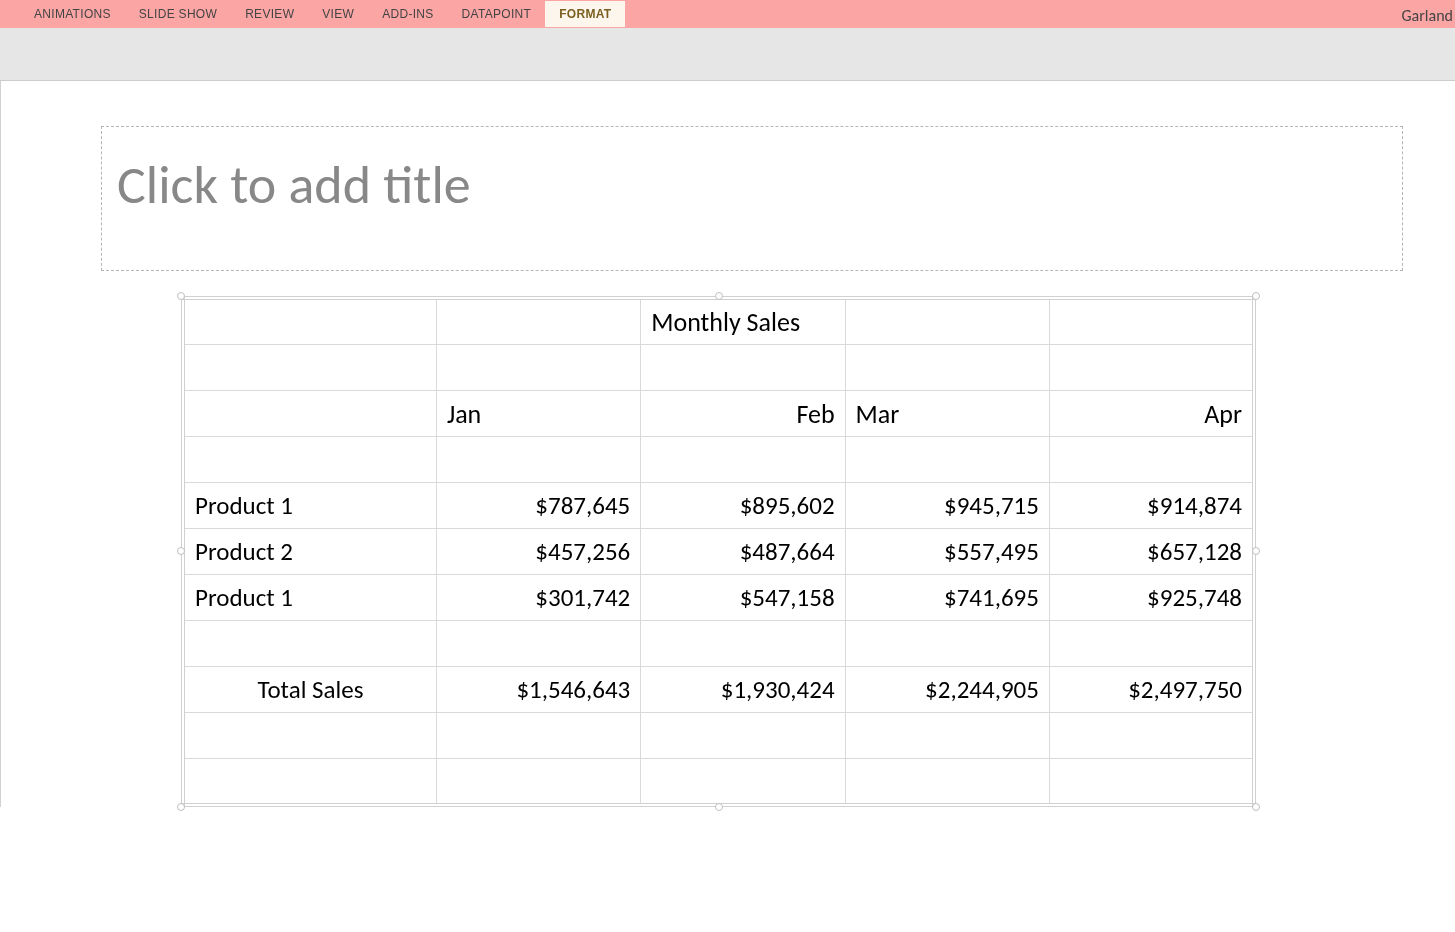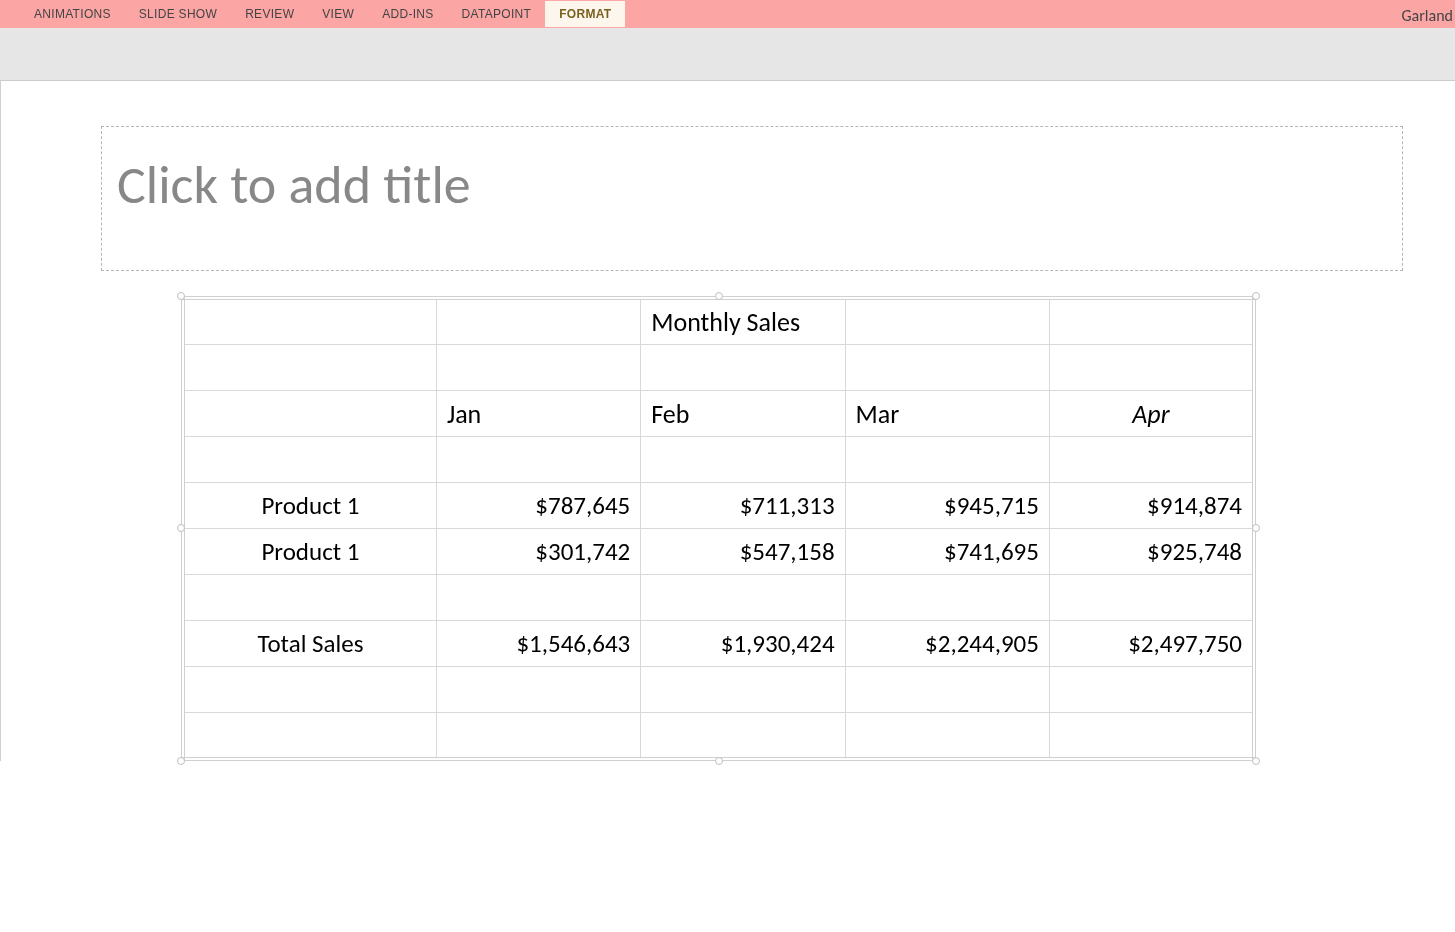--- a/index.html
+++ b/index.html
@@ -119,21 +119,21 @@
     }
     .header-row td {
       text-align: left;
       font-size: 26px;
     }
     .title-row td {
       text-align: left;
       font-size: 26px;
     }
     .product-label {
-      text-align: center;
+      text-align: left;
     }
     .total-label {
       text-align: center;
     }
   </style>
 </head>
 <body>
 
 <div class="ribbon-tabs">
   <div class="ribbon-tab">ANIMATIONS</div>
@@ -177,37 +177,44 @@
         <tr>
           <td class="col-label"></td>
           <td class="col-data"></td>
           <td class="col-data"></td>
           <td class="col-data"></td>
           <td class="col-data"></td>
         </tr>
         <tr class="header-row">
           <td class="col-label"></td>
           <td class="col-data" style="text-align:left;">Jan</td>
-          <td class="col-data" style="text-align:left;">Feb</td>
+          <td class="col-data" style="text-align:right;">Feb</td>
           <td class="col-data" style="text-align:left;">Mar</td>
-          <td class="col-data" style="text-align:center;font-style:italic;">Apr</td>
+          <td class="col-data" style="text-align:right;">Apr</td>
         </tr>
         <tr>
           <td class="col-label"></td>
           <td class="col-data"></td>
           <td class="col-data"></td>
           <td class="col-data"></td>
           <td class="col-data"></td>
         </tr>
         <tr>
           <td class="col-label product-label">Product 1</td>
           <td class="col-data">$787,645</td>
-          <td class="col-data">$711,313</td>
+          <td class="col-data">$895,602</td>
           <td class="col-data">$945,715</td>
           <td class="col-data">$914,874</td>
+        </tr>
+        <tr>
+          <td class="col-label product-label">Product 2</td>
+          <td class="col-data">$457,256</td>
+          <td class="col-data">$487,664</td>
+          <td class="col-data">$557,495</td>
+          <td class="col-data">$657,128</td>
         </tr>
         <tr>
           <td class="col-label product-label">Product 1</td>
           <td class="col-data">$301,742</td>
           <td class="col-data">$547,158</td>
           <td class="col-data">$741,695</td>
           <td class="col-data">$925,748</td>
         </tr>
         <tr>
           <td class="col-label"></td>

